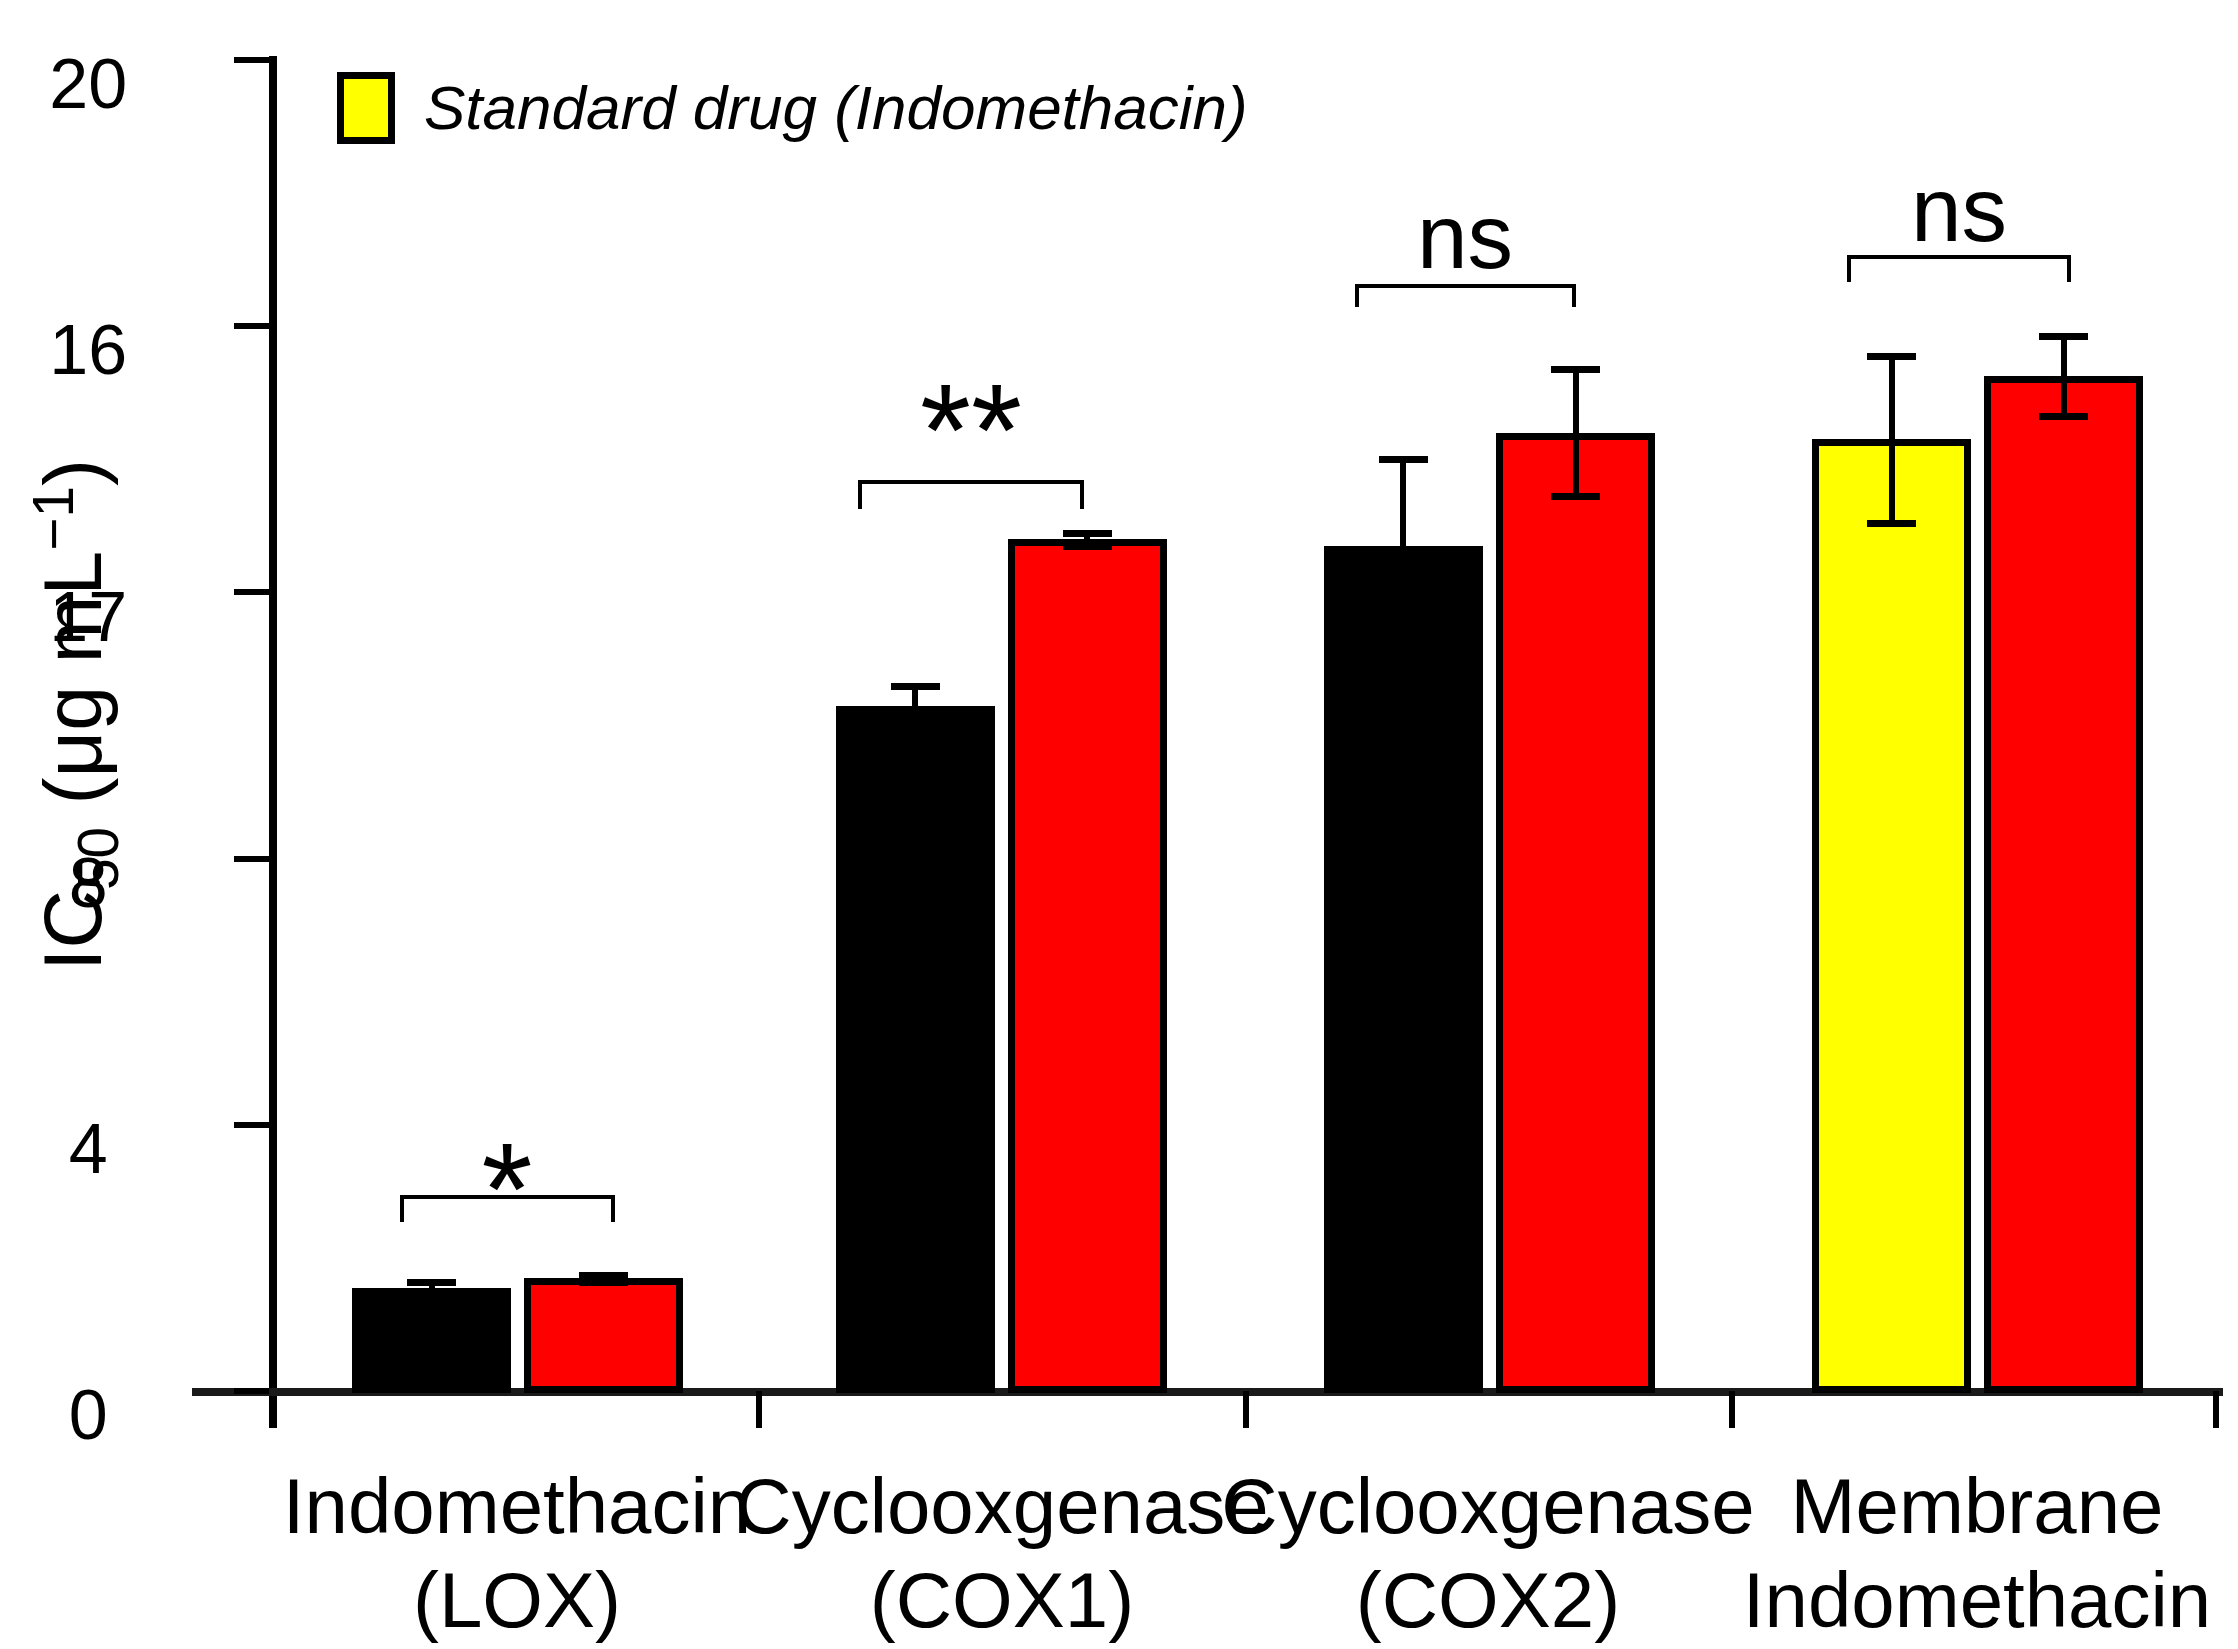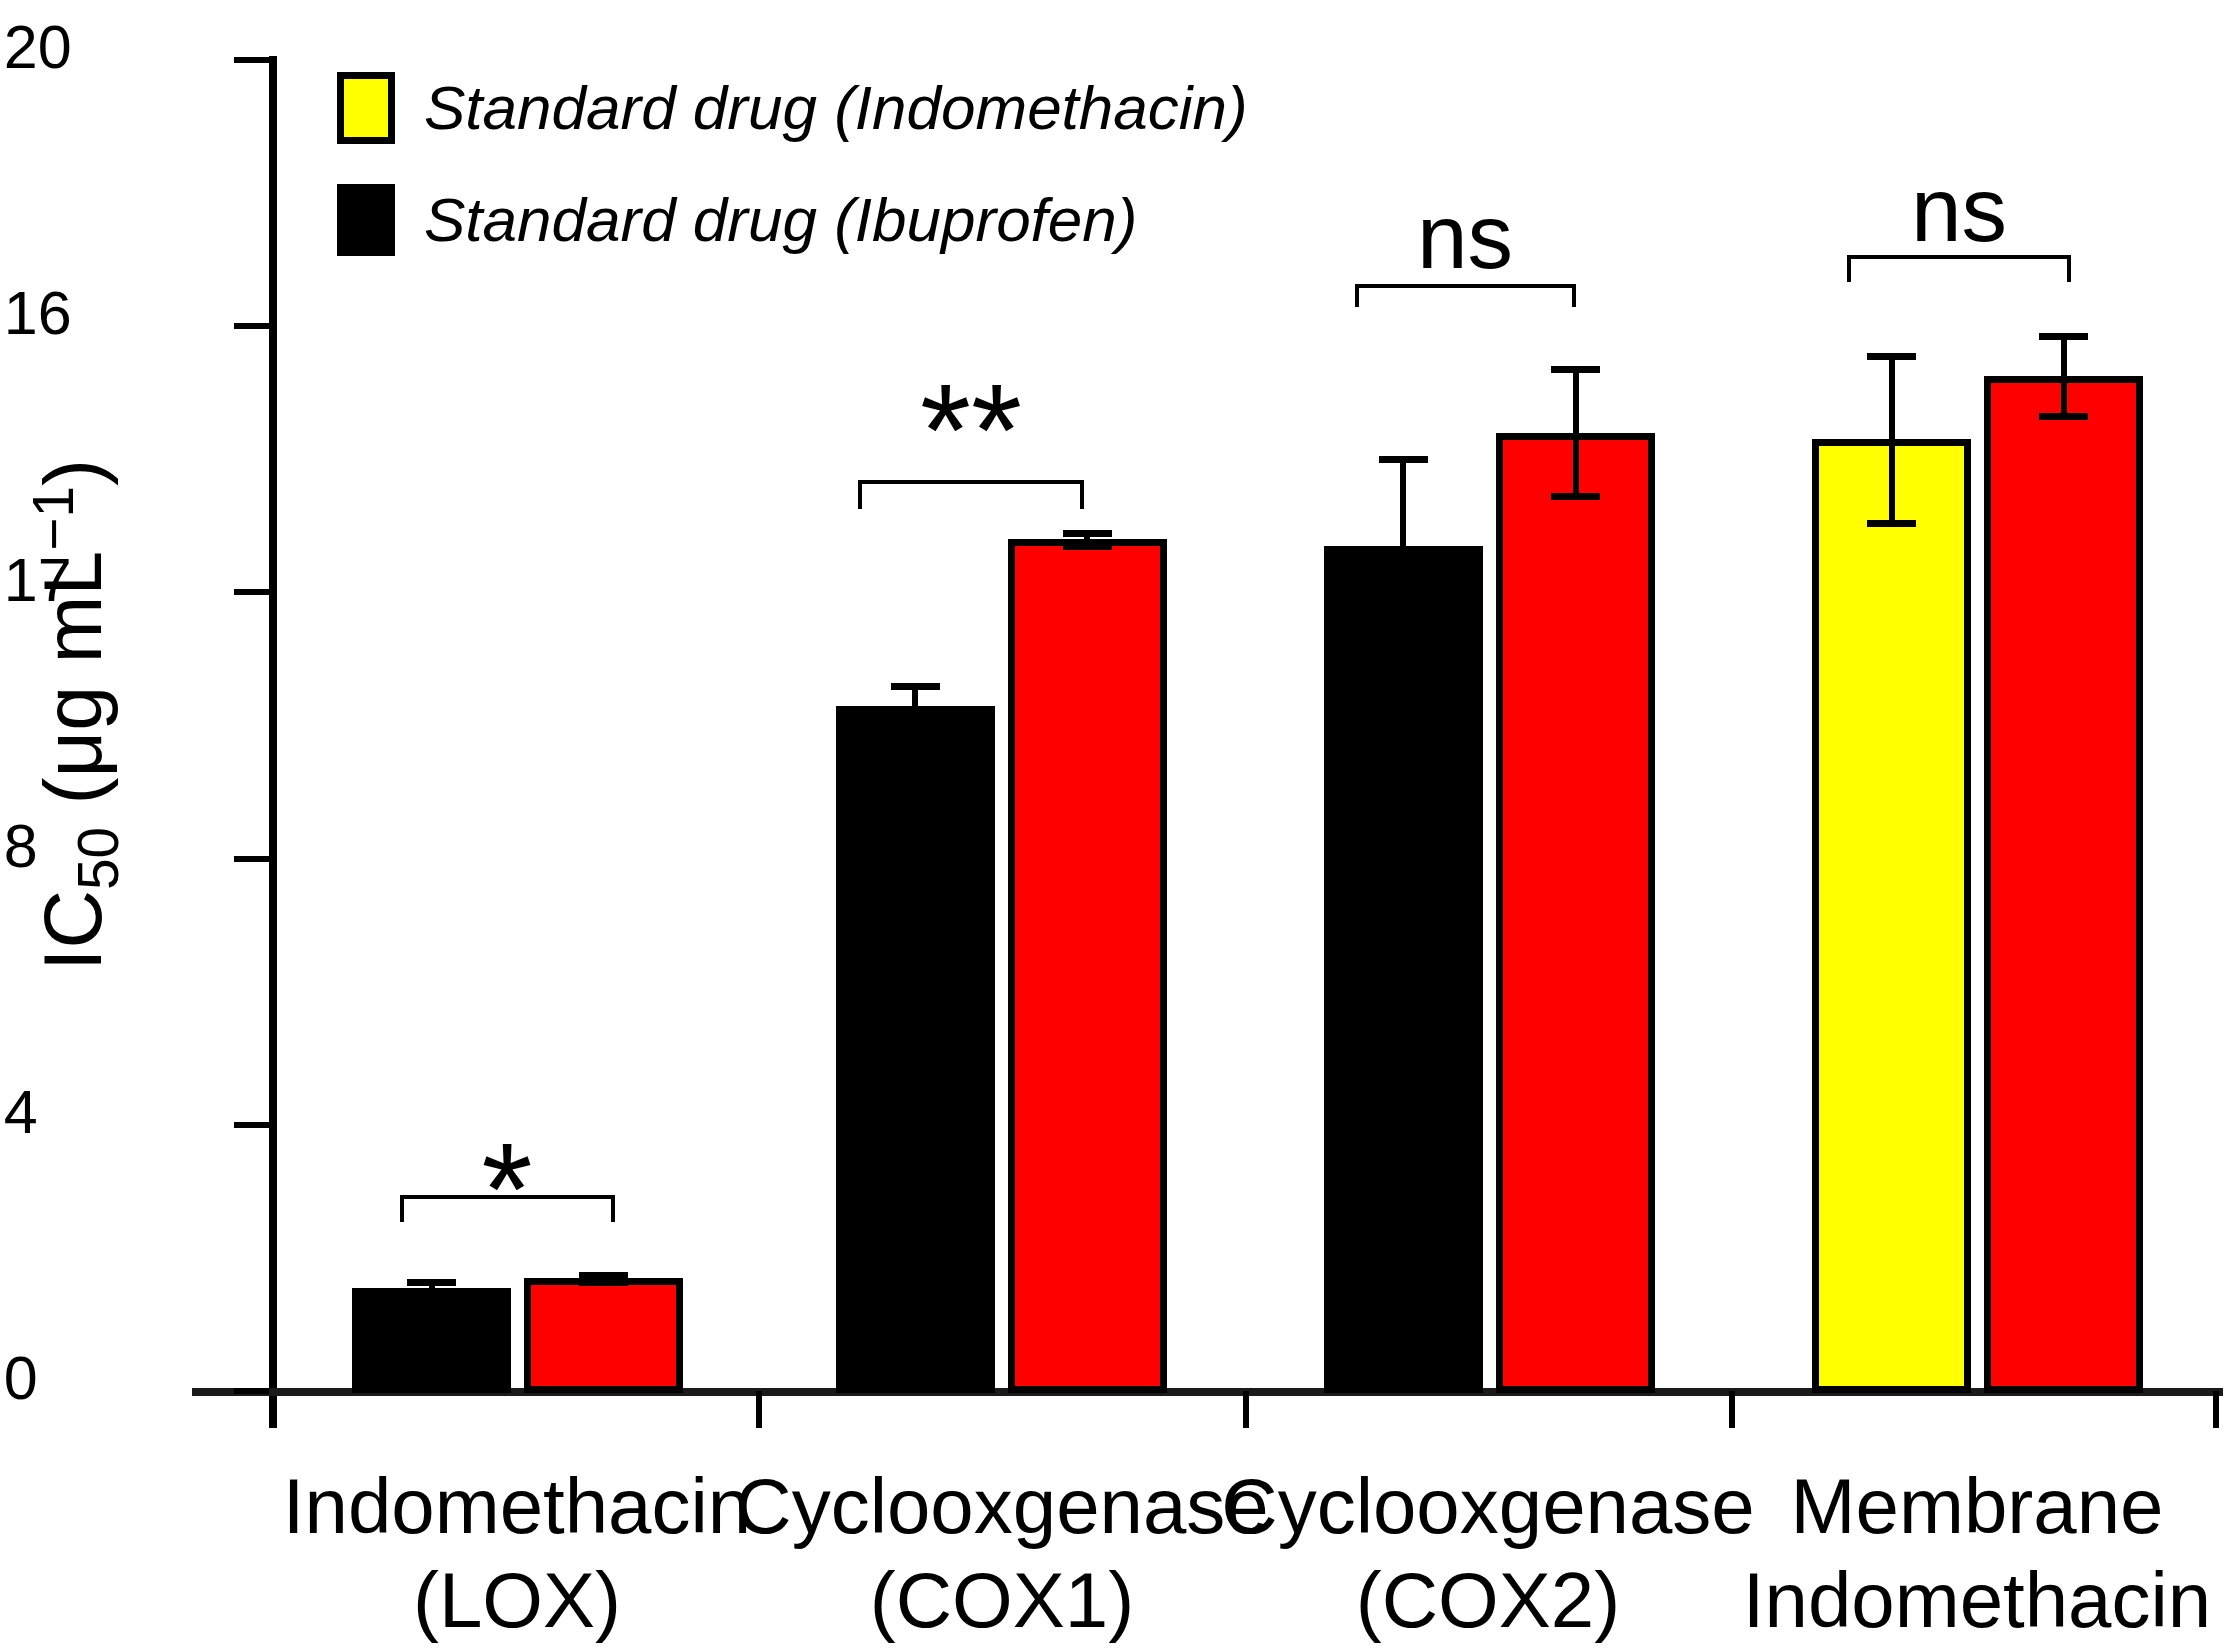--- a/index.html
+++ b/index.html
@@ -4,21 +4,21 @@
 <style>
   html,body{margin:0;padding:0;background:#ffffff;}
   body{width:2239px;height:1649px;overflow:hidden;position:relative;
        font-family:"Liberation Sans", sans-serif;color:#000;}
   #chart{position:absolute;inset:0;}
   
   .y-axis-line{position:absolute;background:#000;}
   .x-axis-line{position:absolute;background:#1a1a1a;}
   .ytick{position:absolute;background:#000;height:6.2px;}
   .xtick{position:absolute;background:#000;width:6.2px;}
-  .ytick-label{position:absolute;font-size:61px;line-height:1;text-align:left;width:169px;}
+  .ytick-label{position:absolute;font-size:70px;line-height:1;text-align:center;width:169px;margin-top:32px;}
   
   .bar{position:absolute;box-sizing:border-box;border:7px solid #000;}
   .err-line{position:absolute;background:#000;width:6.2px;}
   .err-cap{position:absolute;background:#000;height:7px;}
   
   .bracket{position:absolute;box-sizing:border-box;
            border-top:4.6px solid #000;border-left:4.6px solid #000;border-right:4.6px solid #000;}
   .sig-label{position:absolute;line-height:1;transform:translateX(-50%);white-space:nowrap;}
   .sig-star{font-size:131px;}
   .sig-ns{font-size:91px;}
@@ -38,24 +38,20 @@
 </style>
 </head>
 <body>
 
 <div id="chart">
   <div id="y-axis-title">IC<sub>50</sub> (μg mL<sup>−1</sup>)</div>
   <div id="legend">
       <div class="legend-row">
         <div class="legend-swatch" style="background: rgb(255, 255, 0);"></div>
         <div class="legend-label">Standard drug (Indomethacin)</div>
-      </div>
-      <div class="legend-row">
-        <div class="legend-swatch" style="background: rgb(0, 0, 0);"></div>
-        <div class="legend-label">Standard drug (Ibuprofen)</div>
       </div>
     </div>
   <div id="plot">
       <div class="y-axis-line" style="left: 269px; top: 56px; width: 7.7px; height: 1372px;"></div>
       <div class="x-axis-line" style="left: 192px; top: 1388px; width: 2031px; height: 7.7px;"></div>
       <div class="ytick" style="left: 234px; top: 1388px; width: 35px;"></div>
       <div class="ytick-label" style="left: 3.8px; top: 1348px;">0</div>
       <div class="ytick" style="left: 234px; top: 1122px; width: 35px;"></div>
       <div class="ytick-label" style="left: 3.8px; top: 1082px;">4</div>
       <div class="ytick" style="left: 234px; top: 856px; width: 35px;"></div>

